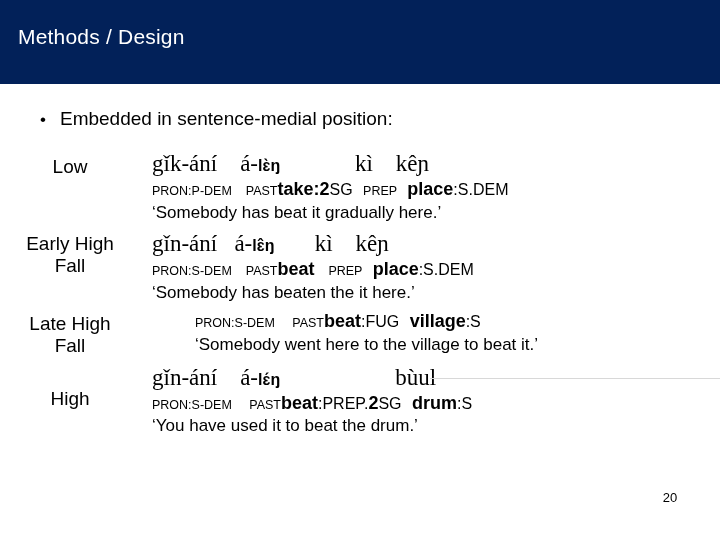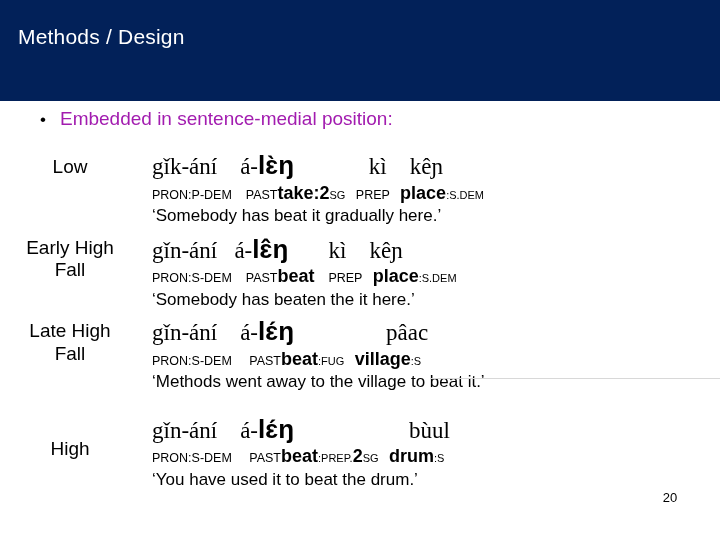--- a/index.html
+++ b/index.html
@@ -14,21 +14,21 @@
     overflow: hidden;
     position: relative;
   }
 
   
   .title-bar {
     position: absolute;
     left: 0;
     top: 0;
     width: 720px;
-    height: 101px;
+    height: 84px;
     background: #022159;
   }
   .title-text {
     position: absolute;
     left: 18px;
     top: 25px;
     font-size: 21px;
     color: #ffffff;
     letter-spacing: 0.2px;
     white-space: nowrap;
@@ -44,21 +44,21 @@
     white-space: nowrap;
   }
   .bullet-dot {
     font-size: 17px;
     line-height: 1;
     color: #000000;
     margin-right: 14px;
   }
   .bullet-text {
     font-size: 19px;
-    color: #a21caf;
+    color: #000000;
   }
 
   
   .examples {
     position: absolute;
     left: 0;
     top: 150px;
     width: 640px;
   }
   .example-row {
@@ -89,53 +89,53 @@
   .line-vernacular {
     font-family: "Liberation Serif", serif;
     font-size: 23px;
     color: #000000;
     white-space: pre;
     line-height: 1.18;
   }
   .line-vernacular .v-bold {
     font-family: "Liberation Sans", sans-serif;
     font-weight: bold;
-    font-size: 26px;
+    font-size: 16px;
   }
 
   .line-gloss {
     font-size: 12.5px;
     color: #000000;
     white-space: pre;
     line-height: 1.25;
     margin-top: 1px;
   }
   .line-gloss .g-sc {
     font-size: 12.5px;
   }
   .line-gloss .g-bold {
     font-weight: bold;
     font-size: 18px;
   }
   .line-gloss .g-small {
-    font-size: 11px;
+    font-size: 16px;
   }
 
   .line-translation {
     font-size: 17px;
     color: #000000;
     white-space: pre;
     line-height: 1.2;
     margin-top: 2px;
   }
 
   
   .row-gap-low   { margin-bottom: 7px; }
   .row-gap-ehf   { margin-bottom: 6px; }
-  .row-gap-lhf   { margin-bottom: 21px; }
+  .row-gap-lhf   { margin-bottom: 6px; gap: 43px; }
 
   
   .divider {
     position: absolute;
     left: 430px;
     top: 378px;
     width: 290px;
     height: 1px;
     background: #d8d8d8;
   }
@@ -179,23 +179,22 @@
     <div class="row-body">
       <div class="line-vernacular"><span>gǐn-ání   á-</span><span class="v-bold">lɛ̂ŋ</span><span>       kì    kêɲ</span></div>
       <div class="line-gloss"><span class="g-sc">PRON:S-DEM</span><span class="g-sc">    PAST</span><span class="g-bold">beat</span><span class="g-small"></span><span class="g-sc">    PREP   </span><span class="g-bold">place</span><span class="g-small">:S.DEM</span></div>
       <div class="line-translation">‘Somebody has beaten the it here.’</div>
     </div>
   </div>
 
   <div class="example-row row-gap-lhf">
     <div class="row-label lbl-lhf">Late High<br>Fall</div>
     <div class="row-body">
-      <div class="line-vernacular"><span>gǐn-ání    á-</span><span class="v-bold">lɛ́ŋ</span><span>                pâac</span></div>
       <div class="line-gloss"><span class="g-sc">PRON:S-DEM</span><span class="g-sc">     PAST</span><span class="g-bold">beat</span><span class="g-small">:FUG</span><span class="g-sc">   </span><span class="g-bold">village</span><span class="g-small">:S</span></div>
-      <div class="line-translation">‘Methods went away to the village to beat it.’</div>
+      <div class="line-translation">‘Somebody went here to the village to beat it.’</div>
     </div>
   </div>
 
   <div class="example-row">
     <div class="row-label lbl-high">High</div>
     <div class="row-body">
       <div class="line-vernacular"><span>gǐn-ání    á-</span><span class="v-bold">lɛ́ŋ</span><span>                    bùul</span></div>
       <div class="line-gloss"><span class="g-sc">PRON:S-DEM</span><span class="g-sc">     PAST</span><span class="g-bold">beat</span><span class="g-small">:PREP.</span><span class="g-bold">2</span><span class="g-small">SG</span><span class="g-sc">   </span><span class="g-bold">drum</span><span class="g-small">:S</span></div>
       <div class="line-translation">‘You have used it to beat the drum.’</div>
     </div>

